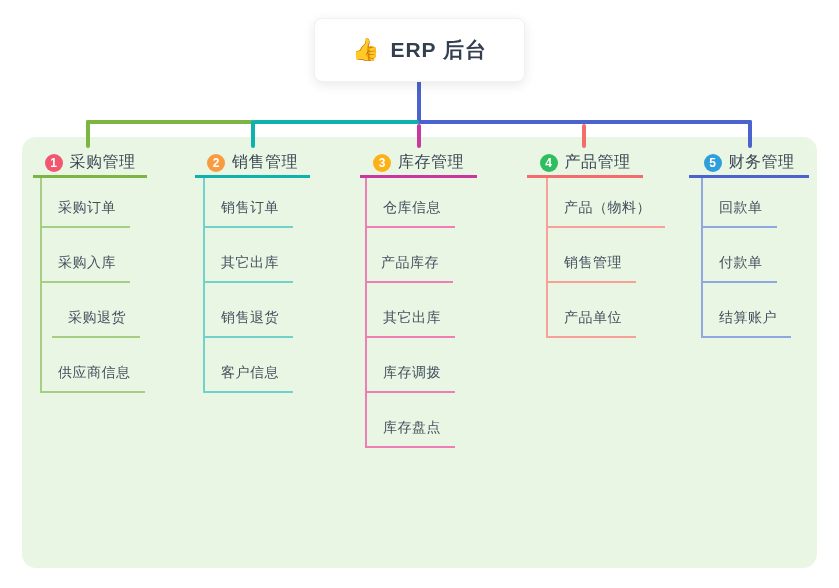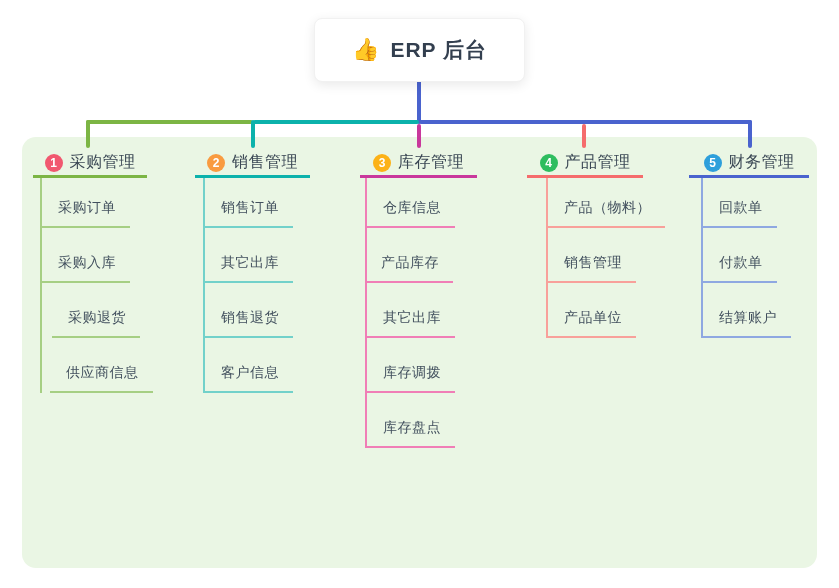--- a/index.html
+++ b/index.html
@@ -71,21 +71,21 @@
         <div class="child-row">
           <span class="child-label" style="border-bottom-color: rgb(166, 207, 131);">采购订单</span>
         </div>
         <div class="child-row">
           <span class="child-label" style="border-bottom-color: rgb(166, 207, 131);">采购入库</span>
         </div>
         <div class="child-row">
           <span class="child-label" style="border-bottom-color: rgb(166, 207, 131); margin-left: 10px;">采购退货</span>
         </div>
         <div class="child-row">
-          <span class="child-label" style="border-bottom-color: rgb(166, 207, 131); margin-left: 8px;">供应商信息</span>
+          <span class="child-label" style="border-bottom-color: rgb(166, 207, 131);">供应商信息</span>
         </div>
       </div>
   </div>
 
   <div class="branch" style="left:195px;top:150px;width:115px;">
     <div class="branch-header" style="border-bottom-color: rgb(12, 178, 171);">
       <span class="badge" style="background: rgb(249, 155, 64);">2</span>
       <span class="branch-label">销售管理</span>
     </div>
     <div class="children" style="margin-left: 8px; border-left-color: rgb(114, 209, 202); font-family: Liberation Serif, serif;">

